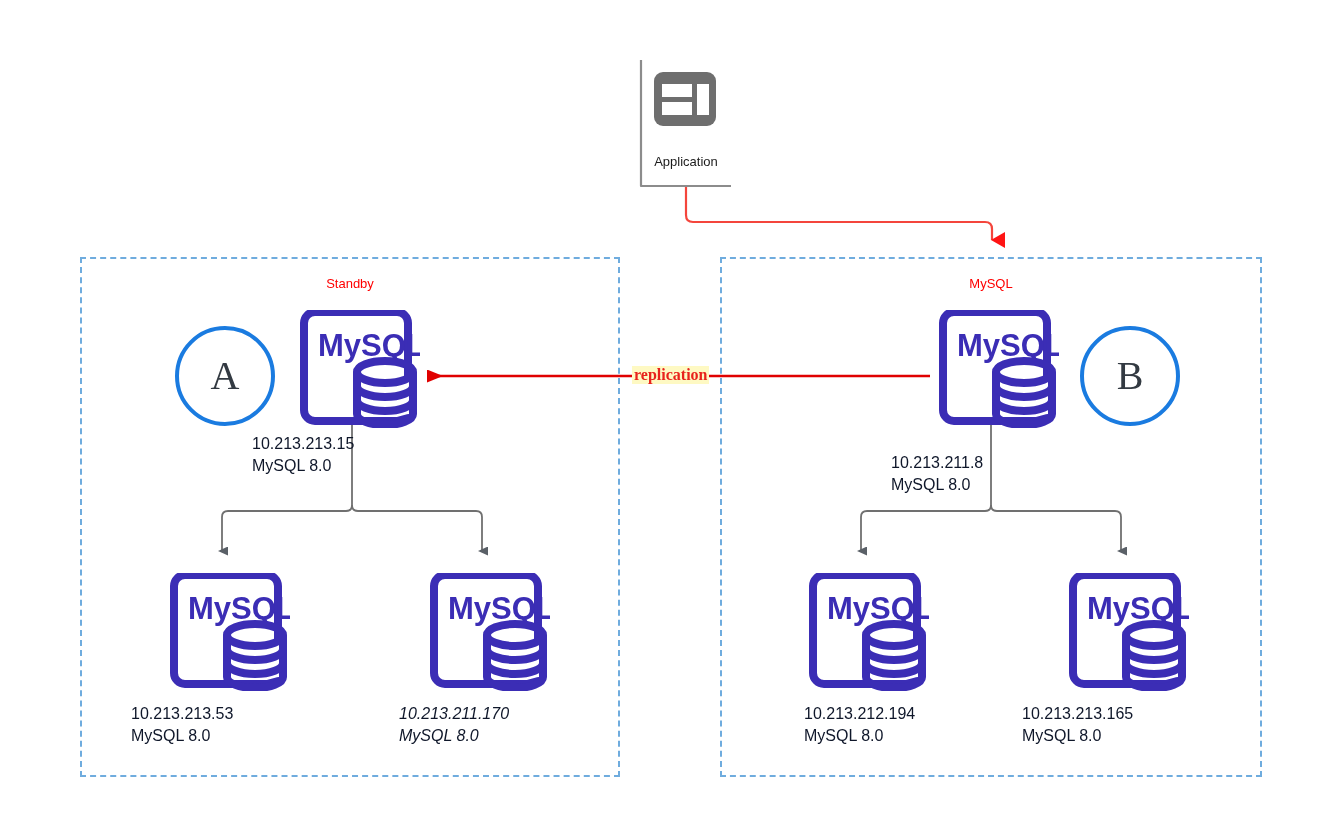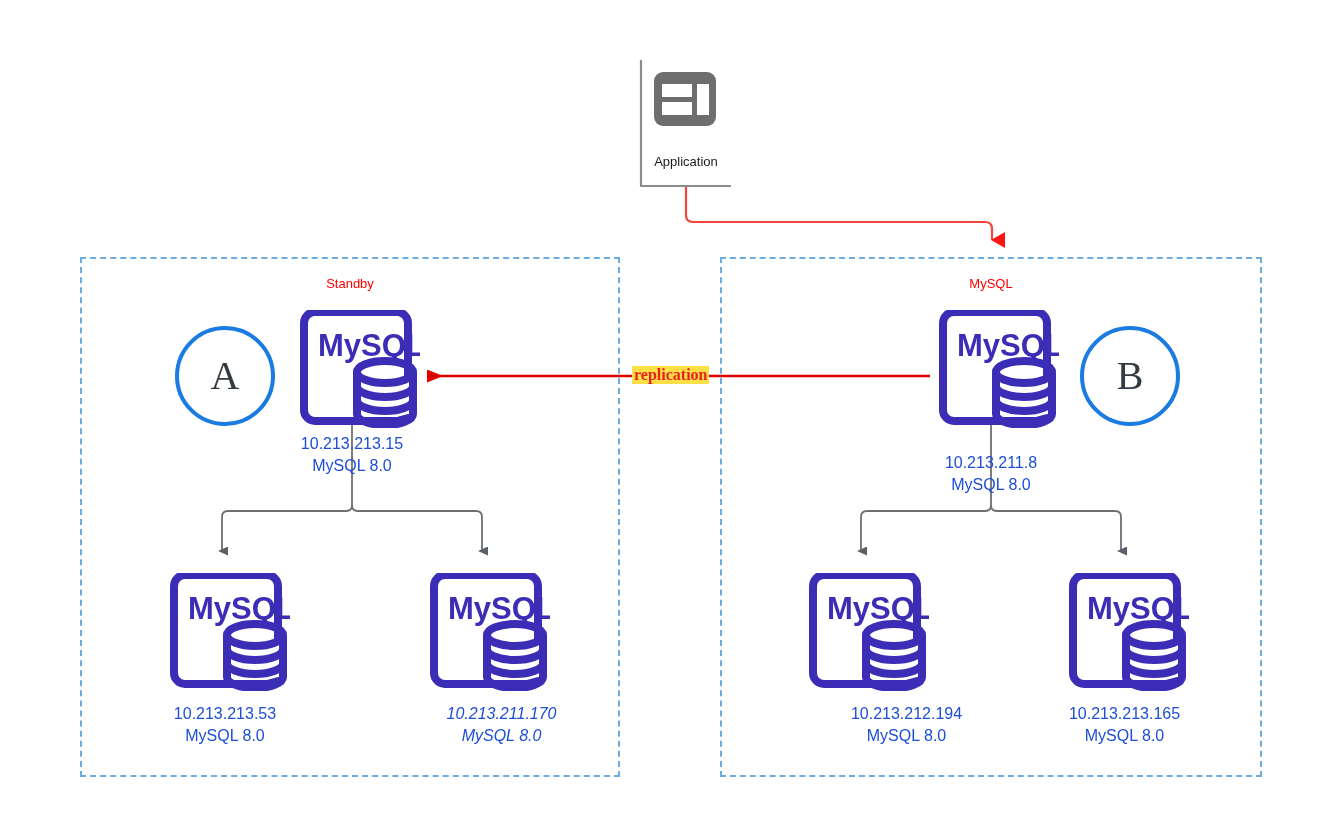--- a/index.html
+++ b/index.html
@@ -61,23 +61,22 @@
     color: #333A42;
     line-height: 1;
   }
 
   
   .mysql-node {
     position: absolute;
   }
   .mysql-caption {
     position: absolute;
-    text-align: center;
     font-size: 16px;
-    color: #1d4ed8;
+    color: #0f172a;
     font-family: "Liberation Sans", sans-serif;
     line-height: 1.35;
     white-space: nowrap;
   }
 
   
   .app-node {
     position: absolute;
   }
   .app-label {
@@ -89,21 +88,21 @@
     text-align: center;
   }
 
   
   .repl-label {
     position: absolute;
     font-family: "Liberation Serif", serif;
     font-weight: bold;
     font-size: 16px;
     color: #E8221C;
-    background: #fde047;
+    background: #fef9c3;
     padding: 0 2px;
     white-space: nowrap;
   }
 </style>
 </head>
 <body>
 
 <div id="canvas">
 
   <svg class="svg-layer" viewBox="0 0 1342 835" xmlns="http://www.w3.org/2000/svg">
@@ -187,21 +186,21 @@
                M14,13 L14,100 A11,11 0 0 0 25,111 L50,111" fill="none" stroke="#3B2DB5" stroke-width="8" stroke-linecap="round" stroke-linejoin="round"></path>
       <text x="28" y="46" font-family="Liberation Sans, sans-serif" font-size="31" font-weight="bold" fill="#3B2DB5">MySQL</text>
       <g fill="none" stroke="#3B2DB5" stroke-width="8">
         <ellipse cx="95" cy="62" rx="28" ry="11"></ellipse>
         <path d="M67,62 L67,104 A28,11 0 0 0 123,104 L123,62"></path>
         <path d="M67,76 A28,11 0 0 0 123,76"></path>
         <path d="M67,90 A28,11 0 0 0 123,90"></path>
       </g>
     </svg>
   </div>
-  <div class="mysql-caption" style="left:125px; top:703px; width:200px;">
+  <div class="mysql-caption" style="left:131px; top:703px; width:200px;">
     <div>10.213.213.53</div>
     <div>MySQL 8.0</div>
   </div>
 
   <div class="mysql-node" style="left:420px; top:573px;">
     <svg width="130" height="118" viewBox="0 0 130 118" xmlns="http://www.w3.org/2000/svg">
       <path d="M14,13 A11,11 0 0 1 25,2 L107,2 A11,11 0 0 1 118,13 L118,66
                M118,108 A0,0 0 0 1 118,108 L107,111 L50,111
                M14,13 L14,100 A11,11 0 0 0 25,111 L50,111" fill="none" stroke="#3B2DB5" stroke-width="8" stroke-linecap="round" stroke-linejoin="round"></path>
       <text x="28" y="46" font-family="Liberation Sans, sans-serif" font-size="31" font-weight="bold" fill="#3B2DB5">MySQL</text>

